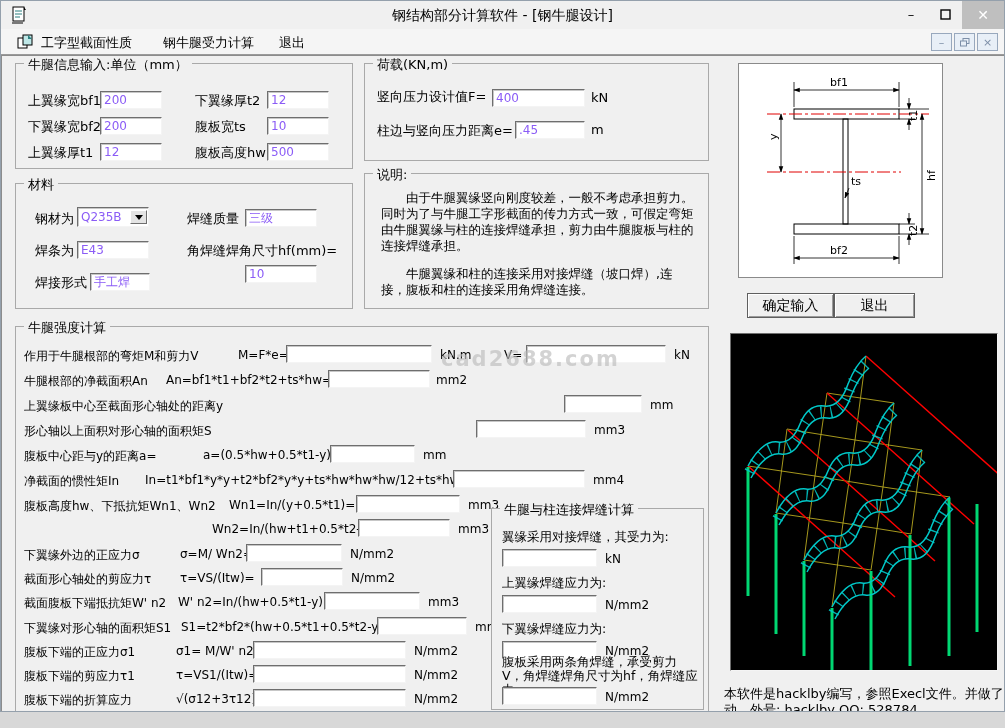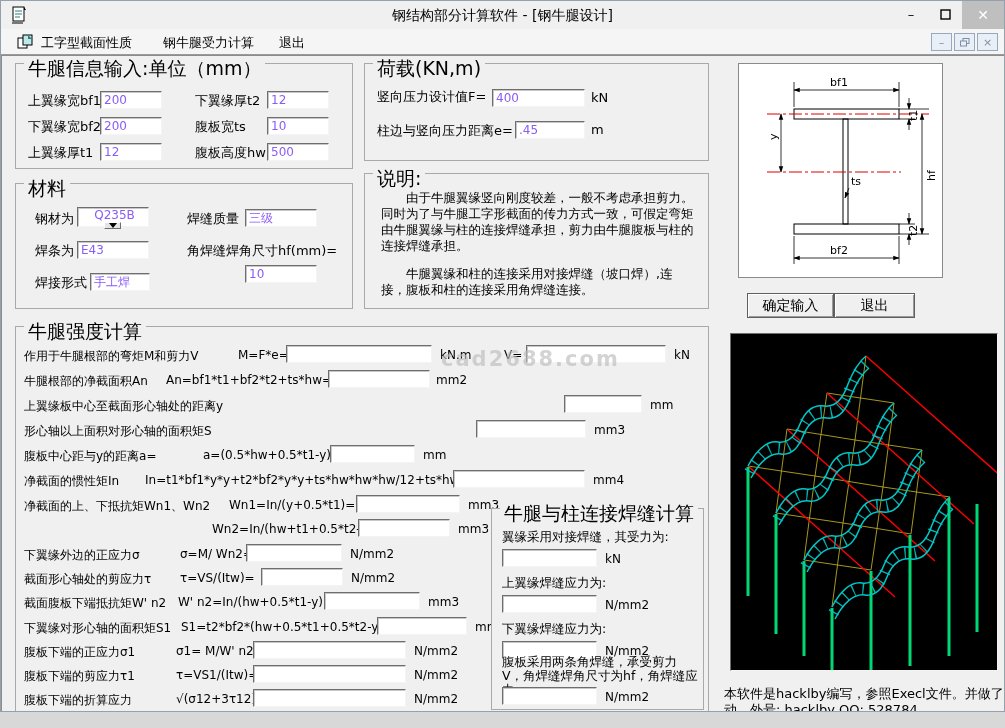--- a/index.html
+++ b/index.html
@@ -21,25 +21,25 @@
   
   .menubar{position:absolute;left:0;top:28px;right:0;height:26px;background:#f5f5f5;border-bottom:1px solid #9a9a9a;}
   .menu-icon{position:absolute;left:16px;top:5px;width:16px;height:16px;}
   .menu-item{position:absolute;top:5px;font-size:13px;white-space:nowrap;cursor:default;}
   .mdi-btns{position:absolute;right:6px;top:4px;display:flex;gap:2px;}
   .mdi-btn{width:21px;height:18px;border:1px solid #98a8bd;background:#e8eff7;display:flex;align-items:center;justify-content:center;color:#7d8fa8;font-size:11px;line-height:1;}
   
   .client{position:absolute;left:0;top:54px;right:0;bottom:0;background:#f0f0f0;border-left:1px solid #8c8c8c;border-top:1px solid #8c8c8c;}
   
   .gb{position:absolute;border:1px solid #a9a9a9;}
-  .gb-title{position:absolute;top:-8px;left:8px;background:#f0f0f0;padding:0 4px;font-size:19px;white-space:nowrap;}
+  .gb-title{position:absolute;top:-8px;left:8px;background:#f0f0f0;padding:0 4px;font-size:13px;white-space:nowrap;}
   .lbl{position:absolute;white-space:nowrap;font-size:13px;}
   .flbl{position:absolute;white-space:nowrap;font-size:12px;}
   .tb{position:absolute;height:18px;background:#fff;border:1px solid;border-color:#6e6e6e #f4f4f4 #f4f4f4 #6e6e6e;box-shadow:inset 1px 1px 0 rgba(0,0,0,.22);font-family:inherit;font-size:12px;padding:0 3px;color:#8b5cf6;}
-  .combo{display:flex;align-items:center;padding:0;flex-direction:column;}
+  .combo{display:flex;align-items:center;padding:0;}
   .combo .val{flex:1;padding-left:3px;font-size:12px;}
   .dd-btn{width:17px;height:14px;margin-right:1px;background:#e4e4e4;border:1px solid;border-color:#fff #6e6e6e #6e6e6e #fff;display:flex;align-items:center;justify-content:center;}
   .dd-arrow{width:0;height:0;border-left:4px solid transparent;border-right:4px solid transparent;border-top:5px solid #000;}
   .btn{position:absolute;background:#f0f0f0;border:1px solid #5f5f5f;box-shadow:inset 1px 1px 0 #ffffff,inset -1px -1px 0 #9a9a9a;font-family:inherit;font-size:14px;color:#000;}
   .crow{position:absolute;left:0;right:0;height:20px;}
   .crow .flbl{top:3px;}
   .crow .tb{top:0;}
   .watermark{position:absolute;left:440px;top:346px;font-size:21px;font-weight:bold;color:#bdbdbd;opacity:.65;letter-spacing:2px;z-index:6;pointer-events:none;}
   .panel{position:absolute;background:#fff;border:1px solid #8a8a8a;}
   .img-sunken{position:absolute;border:1px solid;border-color:#6e6e6e #f4f4f4 #f4f4f4 #6e6e6e;}
@@ -185,21 +185,21 @@
     </div>
 
     <div class="crow" style="top:143px">
       <span class="flbl" style="left:8px">净截面的惯性矩In</span>
       <span class="flbl" style="left:129px">In=t1*bf1*y*y+t2*bf2*y*y+ts*hw*hw*hw/12+ts*hw*a*a=</span>
       <input class="tb" style="left: 437px; width: 132px;">
       <span class="flbl" style="left:577px">mm4</span>
     </div>
 
     <div class="crow" style="top:168px">
-      <span class="flbl" style="left:8px">净截面的上、下抵抗矩Wn1、Wn2</span>
+      <span class="flbl" style="left:8px">腹板高度hw、下抵抗矩Wn1、Wn2</span>
       <span class="flbl" style="left:213px">Wn1=In/(y+0.5*t1)=</span>
       <input class="tb" style="left: 340px; width: 104px;">
       <span class="flbl" style="left:452px">mm3</span>
     </div>
 
     <div class="crow" style="top:192px">
       <span class="flbl" style="left:196px">Wn2=In/(hw+t1+0.5*t2-y)=</span>
       <input class="tb" style="left: 342px; width: 92px;">
       <span class="flbl" style="left:442px">mm3</span>
     </div>

